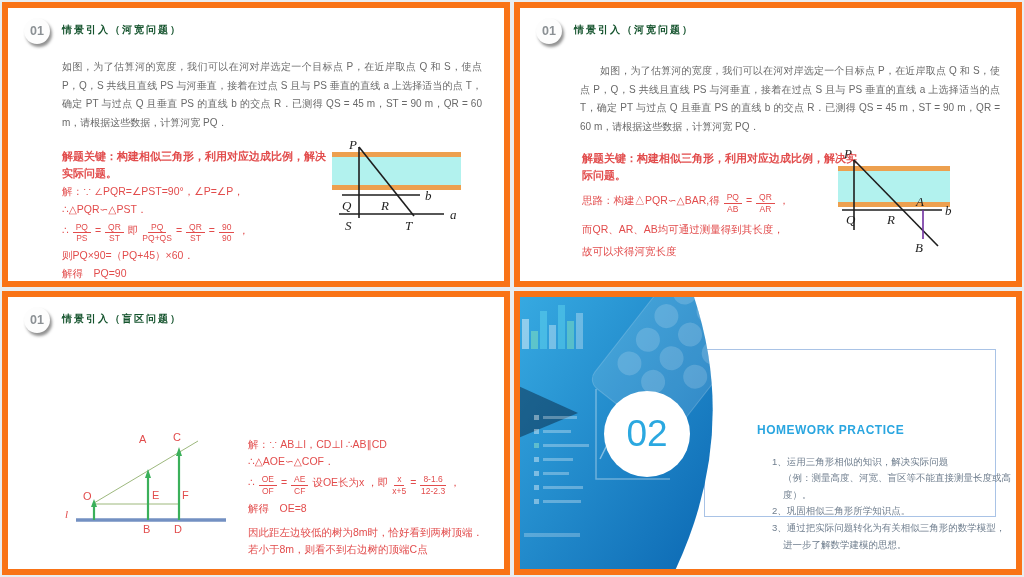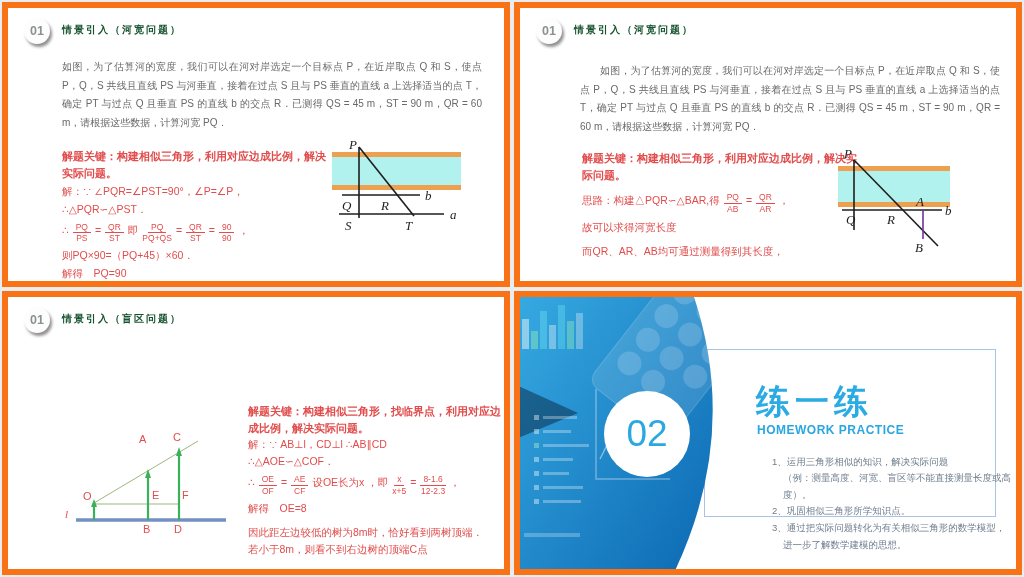--- a/index.html
+++ b/index.html
@@ -137,22 +137,22 @@
             <span class="fn">PQ</span>
             <span class="fd">AB</span>
           </span>
         <span>=</span>
         <span class="frac">
             <span class="fn">QR</span>
             <span class="fd">AR</span>
           </span>
         <span>，</span>
       </div>
+      <div class="sol-line" style="margin-top:8px;">而QR、AR、AB均可通过测量得到其长度，</div>
       <div class="sol-line" style="margin-top:6px;">故可以求得河宽长度</div>
-      <div class="sol-line" style="margin-top:8px;">而QR、AR、AB均可通过测量得到其长度，</div>
     </div>
 
     <svg class="dsvg" style="left:312px; top:134px;" width="122" height="114" viewBox="0 0 122 114">
       <rect x="6" y="24" width="112" height="5" fill="#eda04f"></rect>
       <rect x="6" y="29" width="112" height="31" fill="#b2f2ee"></rect>
       <rect x="6" y="60" width="112" height="5" fill="#eda04f"></rect>
       <line x1="22" y1="18" x2="22" y2="88" stroke="#1e1e1e" stroke-width="1.6"></line>
       <line x1="22" y1="18" x2="106" y2="104" stroke="#1e1e1e" stroke-width="1.6"></line>
       <line x1="10" y1="68" x2="110" y2="68" stroke="#1e1e1e" stroke-width="1.6"></line>
       <line x1="91" y1="68" x2="91" y2="97" stroke="#7030a0" stroke-width="1.6"></line>
@@ -182,21 +182,20 @@
       <text class="rlabel" x="85" y="22">A</text>
       <text class="rlabel" x="119" y="20">C</text>
       <text class="rlabel" x="29" y="79">O</text>
       <text class="rlabel" x="98" y="78">E</text>
       <text class="rlabel" x="128" y="78">F</text>
       <text class="rlabel" x="89" y="112">B</text>
       <text class="rlabel" x="120" y="112">D</text>
       <text class="rlabel ritalic" x="11" y="97">l</text>
     </svg>
 
-    <div class="key red" style="left:240px; top:106px; width:256px;">解题关键：构建相似三角形，找临界点，利用对应边成比例，解决实际问题。</div>
 
     <div class="sol red" style="left:240px; top:140px; width:258px;">
       <div class="sol-line">解：∵ AB⊥l，CD⊥l ∴AB∥CD</div>
       <div class="sol-line">∴△AOE∽△COF．</div>
       <div class="frac-line">
         <span>∴</span>
         <span class="frac">
             <span class="fn">OE</span>
             <span class="fd">OF</span>
           </span>
@@ -218,21 +217,20 @@
         <span>，</span>
       </div>
       <div class="sol-line">解得　OE=8</div>
       <div class="sol-line" style="margin-top:8px;">因此距左边较低的树为8m时，恰好看到两树顶端．</div>
       <div class="sol-line">若小于8m，则看不到右边树的顶端C点</div>
     </div>
   </div>
 
   <div class="slide">
     <div class="hw-box"></div>
-    <div class="hw-cn">练一练</div>
     <div class="hw-en">HOMEWORK PRACTICE</div>
     <div class="hw-list">
       <div>1、运用三角形相似的知识，解决实际问题</div>
       <div class="ind">（例：测量高度、河宽、盲区等不能直接测量长度或高度）。</div>
       <div>2、巩固相似三角形所学知识点。</div>
       <div>3、通过把实际问题转化为有关相似三角形的数学模型，</div>
       <div class="ind">进一步了解数学建模的思想。</div>
     </div>
 
     <svg class="blue-shape" width="222" height="284" viewBox="0 0 222 284">

